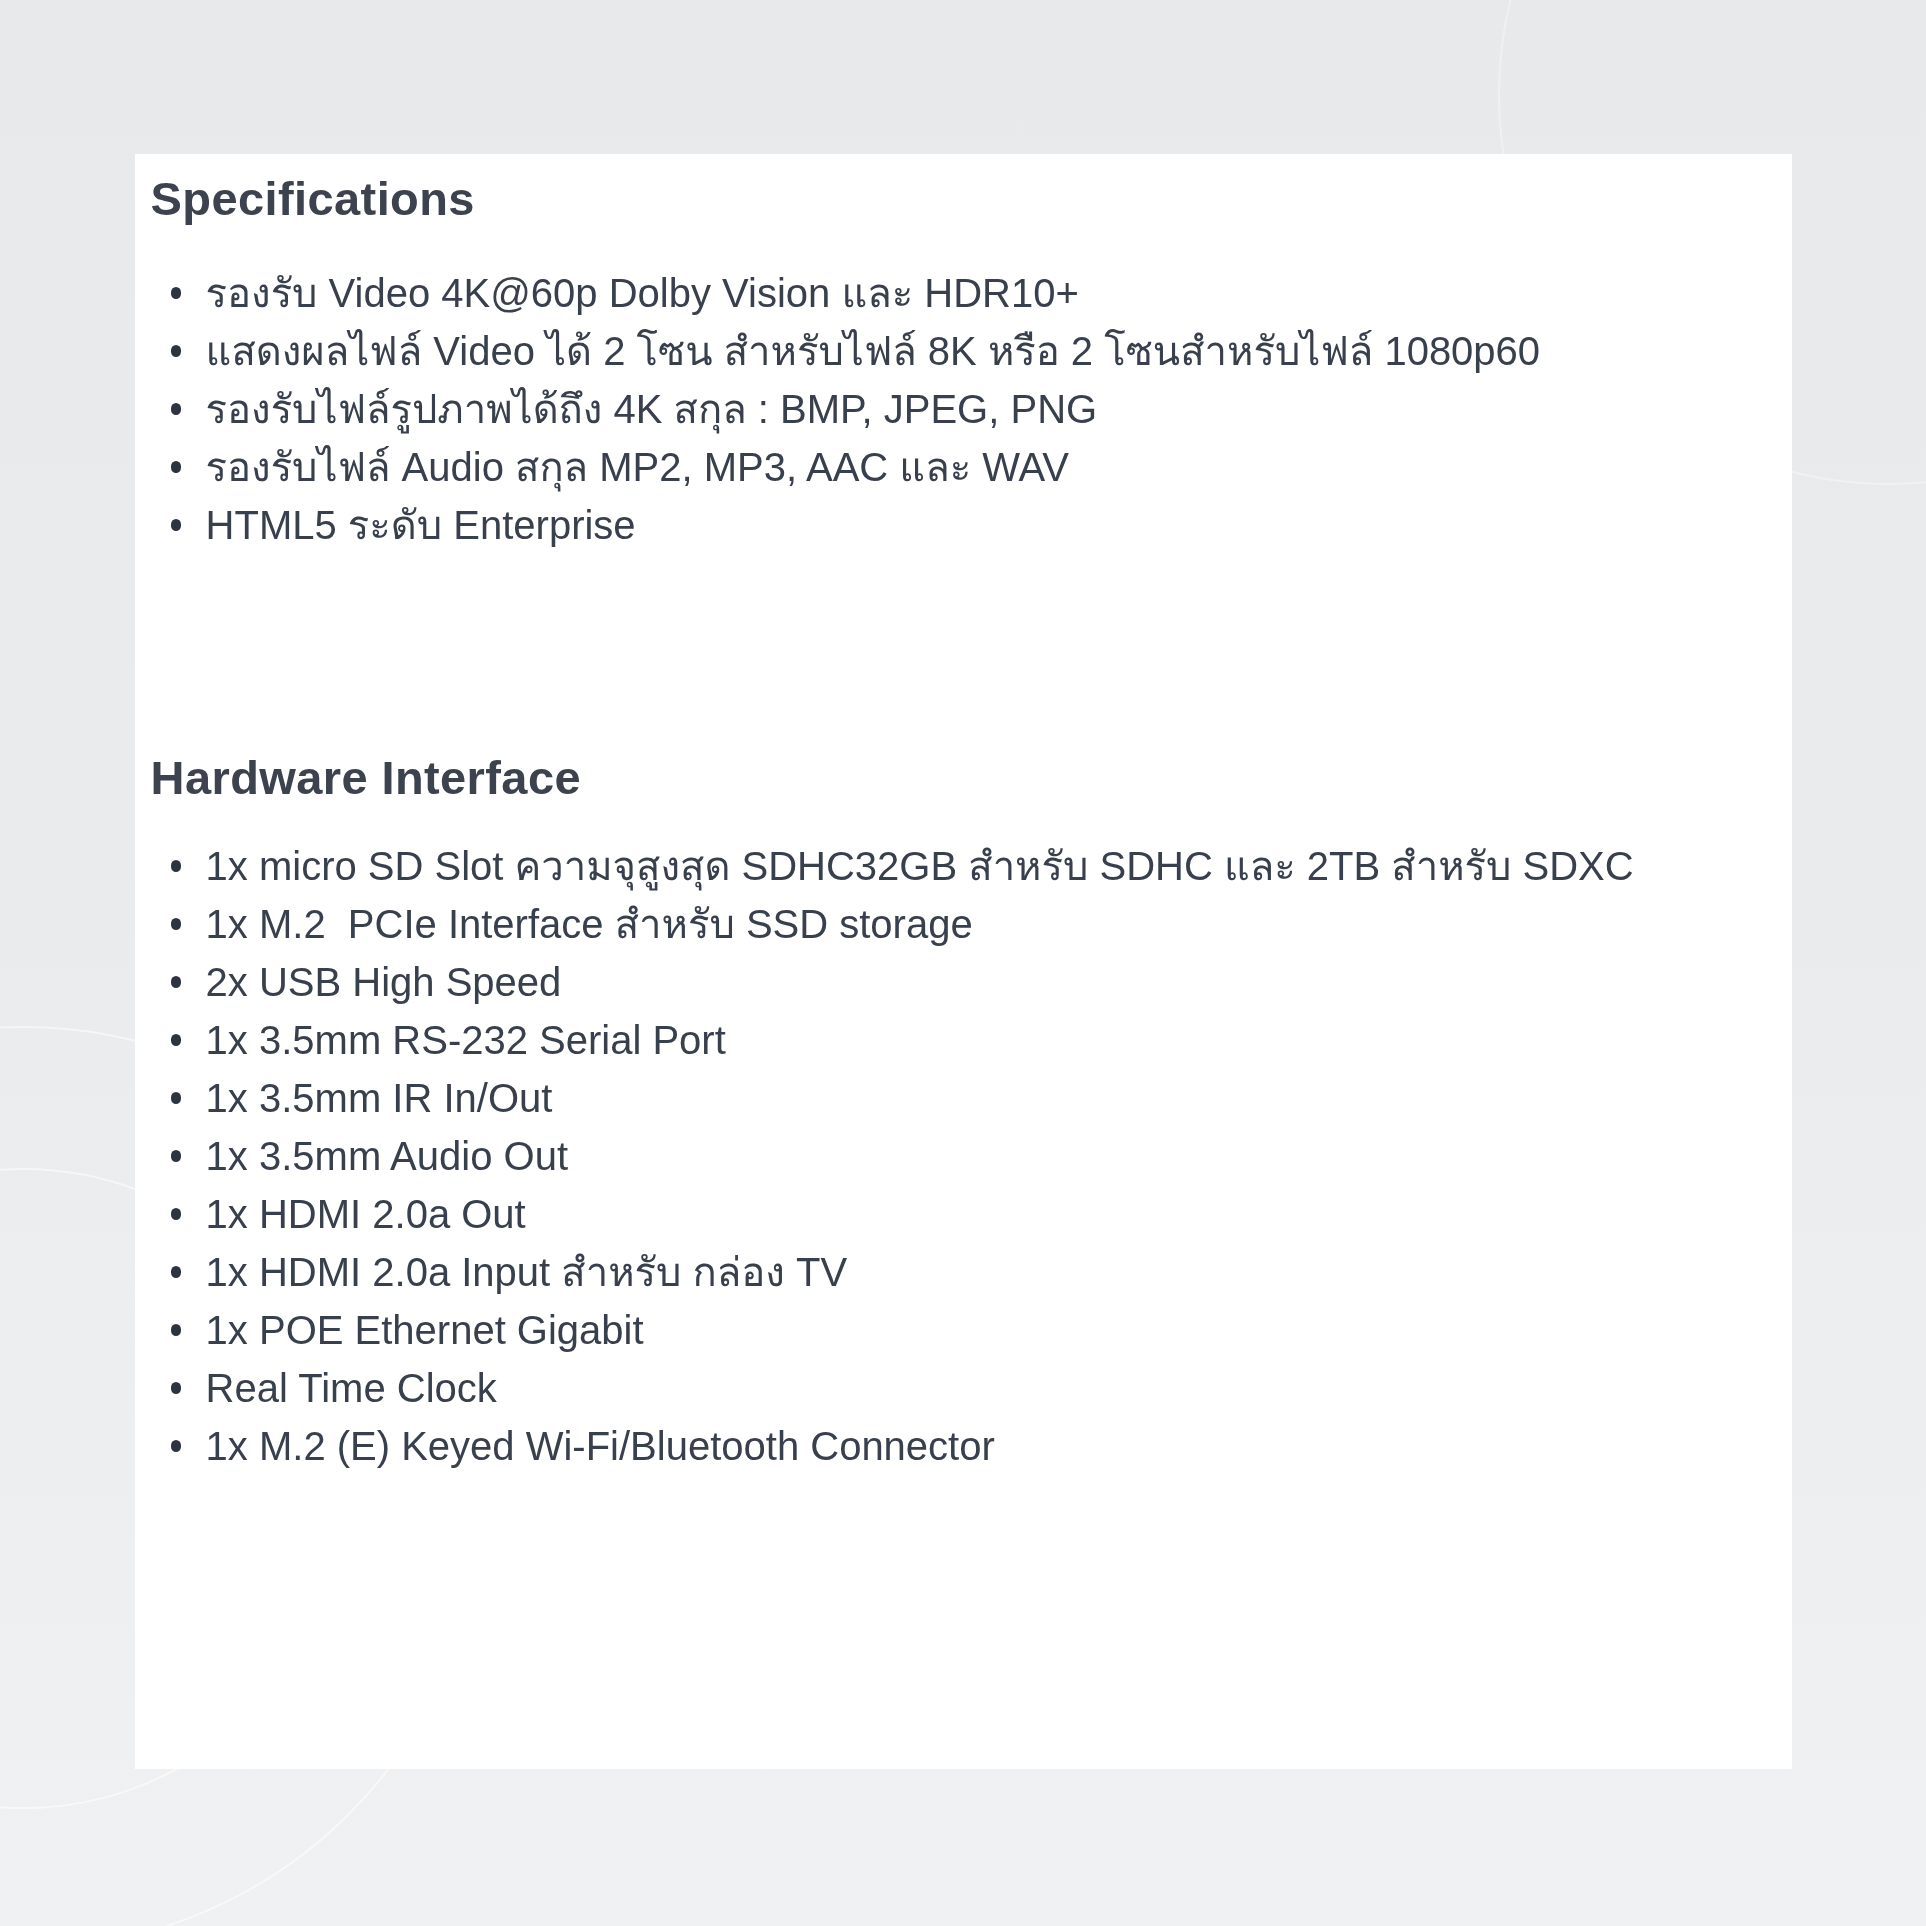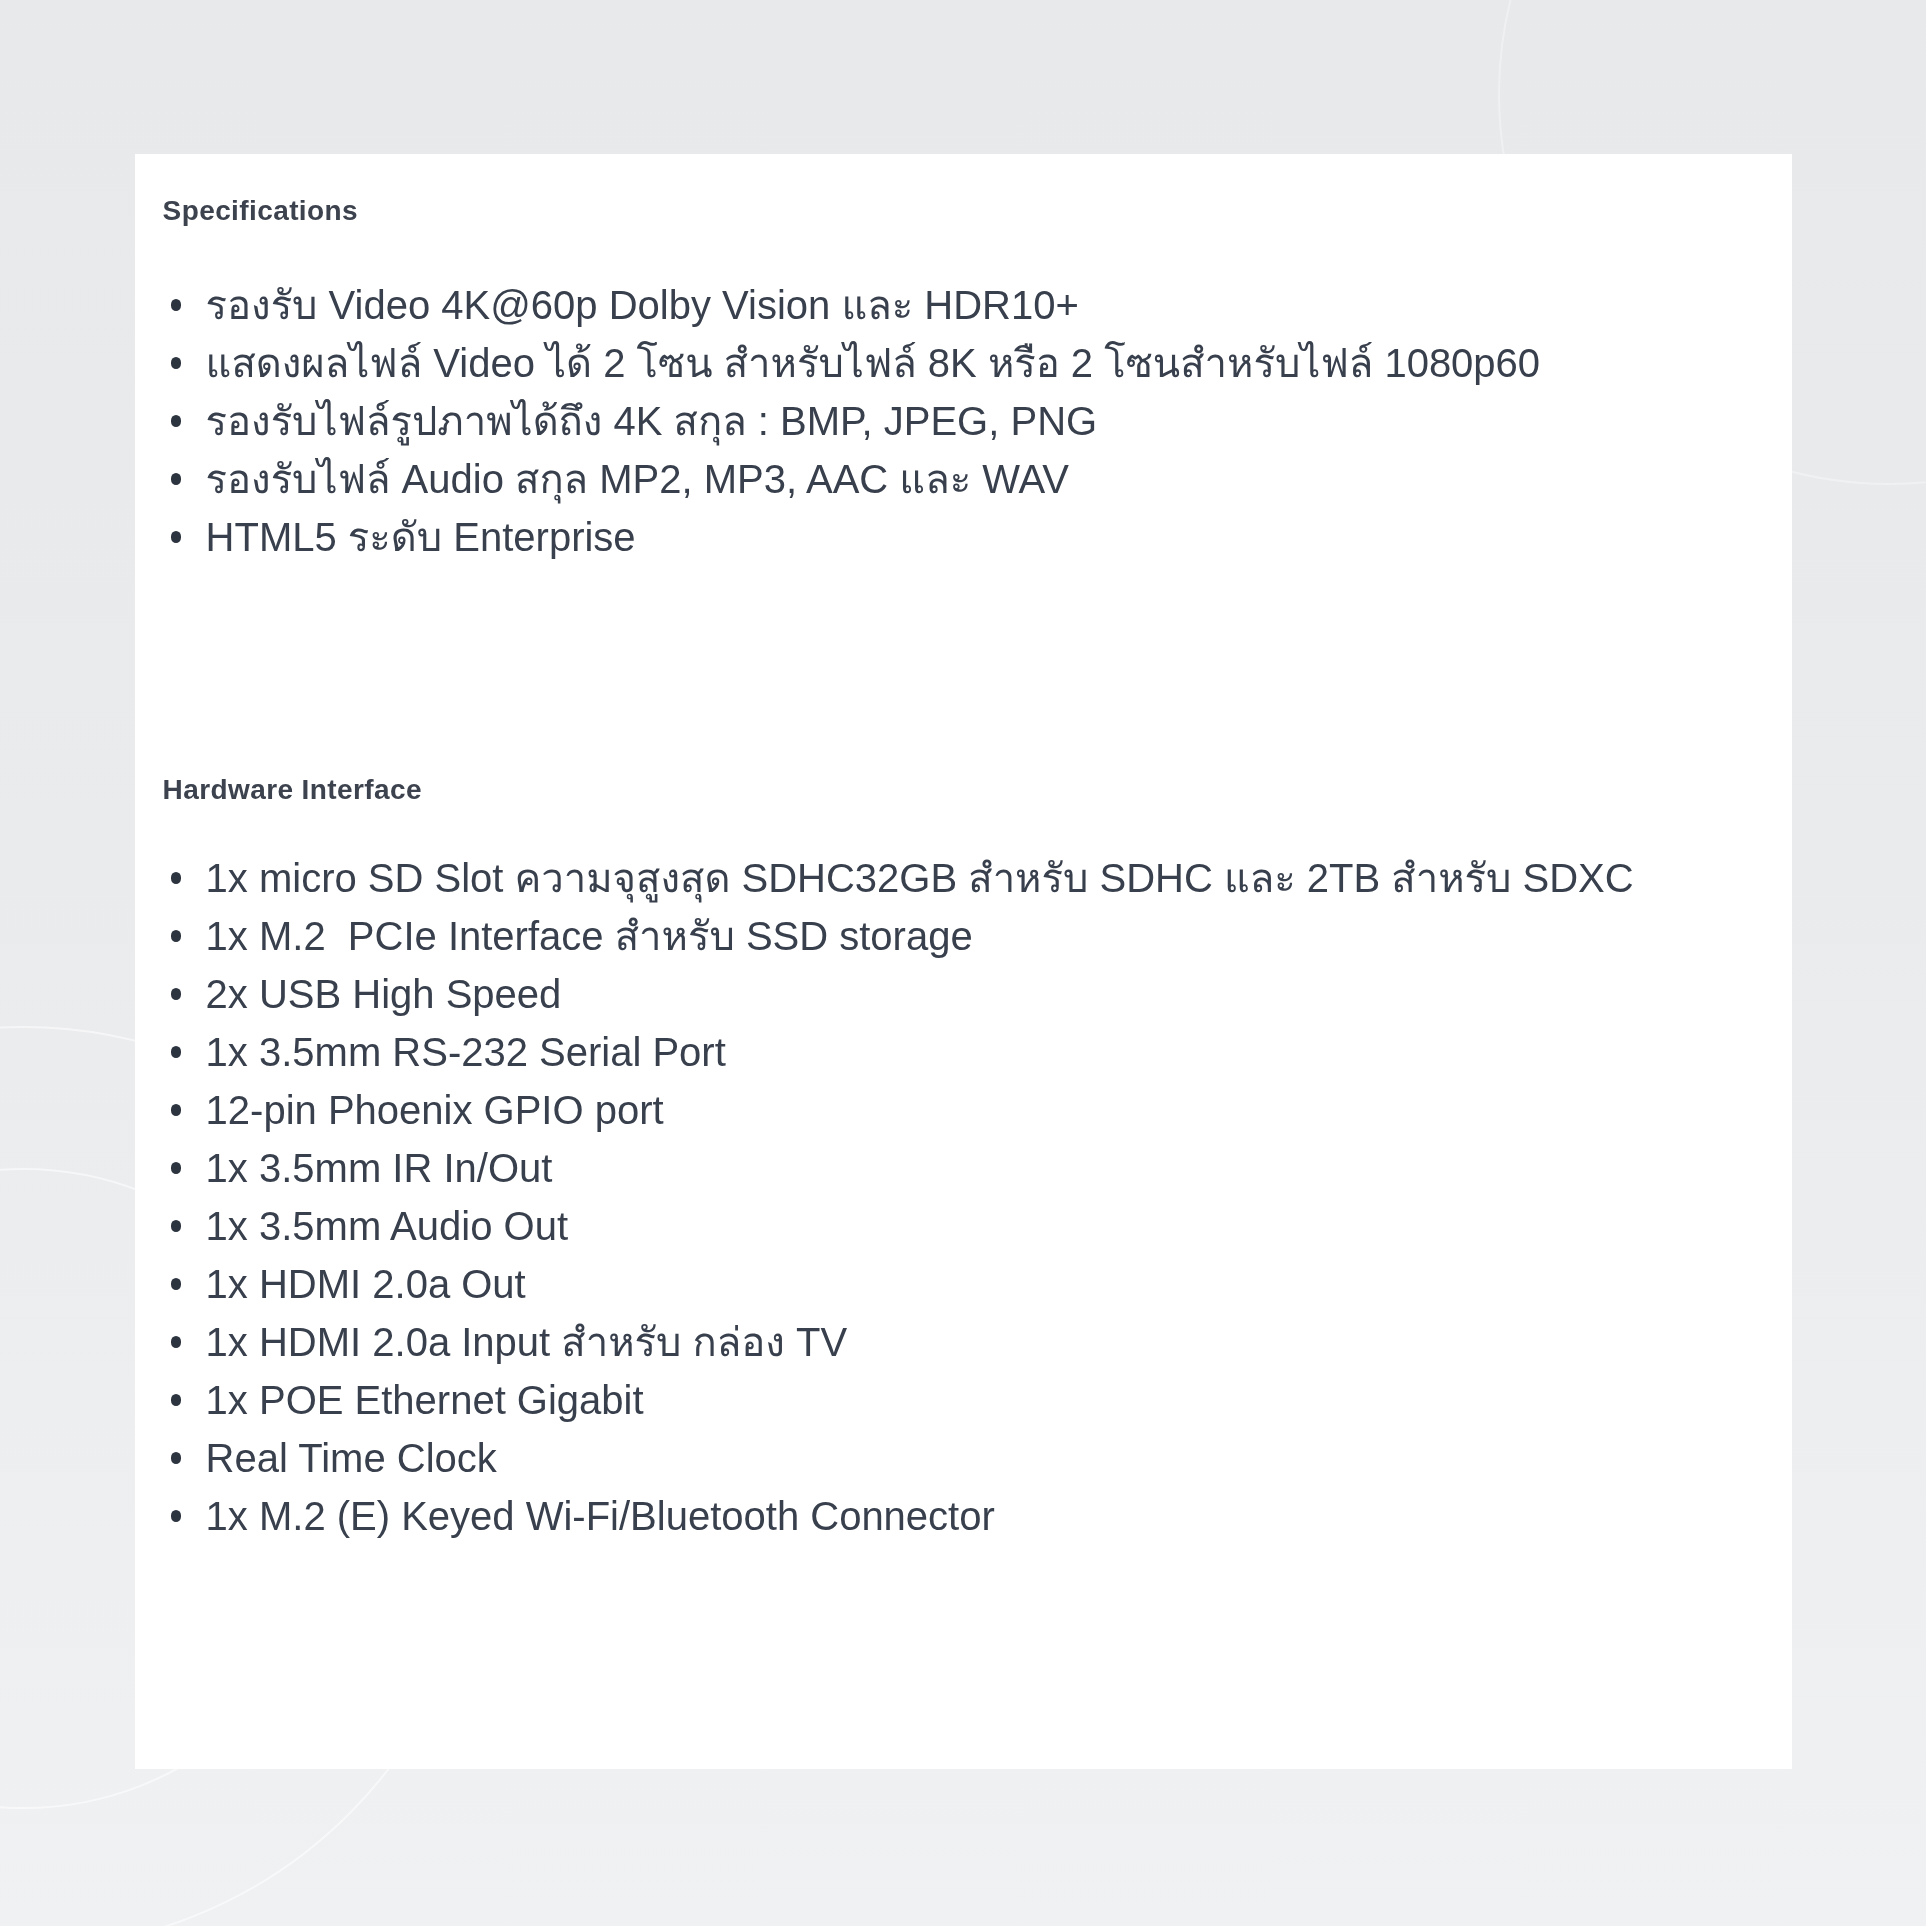--- a/index.html
+++ b/index.html
@@ -31,22 +31,22 @@
     top: 154px;
     width: 1657px;
     height: 1615px;
     box-sizing: border-box;
     background: var(--card-bg, #ffffff);
     padding: 21px 40px 0 15.6px;
     overflow: hidden;
   }
 
   .section-title {
-    margin: 12px;
-    font-size: 28px;
+    margin: 0;
+    font-size: 47px;
     line-height: 48px;
     font-weight: 700;
     letter-spacing: 0.4px;
     color: var(--heading-color, #3d434e);
   }
   .section-hardware .section-title {
     margin-top: 200px;
   }
 
   ul.spec-list {
@@ -95,21 +95,20 @@
     </ul>
   </section>
 
   <section class="section-hardware">
     <h2 class="section-title">Hardware Interface</h2>
     <ul class="spec-list">
       <li>1x micro SD Slot ความจุสูงสุด SDHC32GB สำหรับ SDHC และ 2TB สำหรับ SDXC</li>
       <li>1x M.2  PCIe Interface สำหรับ SSD storage</li>
       <li>2x USB High Speed</li>
       <li>1x 3.5mm RS-232 Serial Port</li>
-      <li>12-pin Phoenix GPIO port</li>
       <li>1x 3.5mm IR In/Out</li>
       <li>1x 3.5mm Audio Out</li>
       <li>1x HDMI 2.0a Out</li>
       <li>1x HDMI 2.0a Input สำหรับ กล่อง TV</li>
       <li>1x POE Ethernet Gigabit</li>
       <li>Real Time Clock</li>
       <li>1x M.2 (E) Keyed Wi-Fi/Bluetooth Connector</li>
     </ul>
   </section>
 

